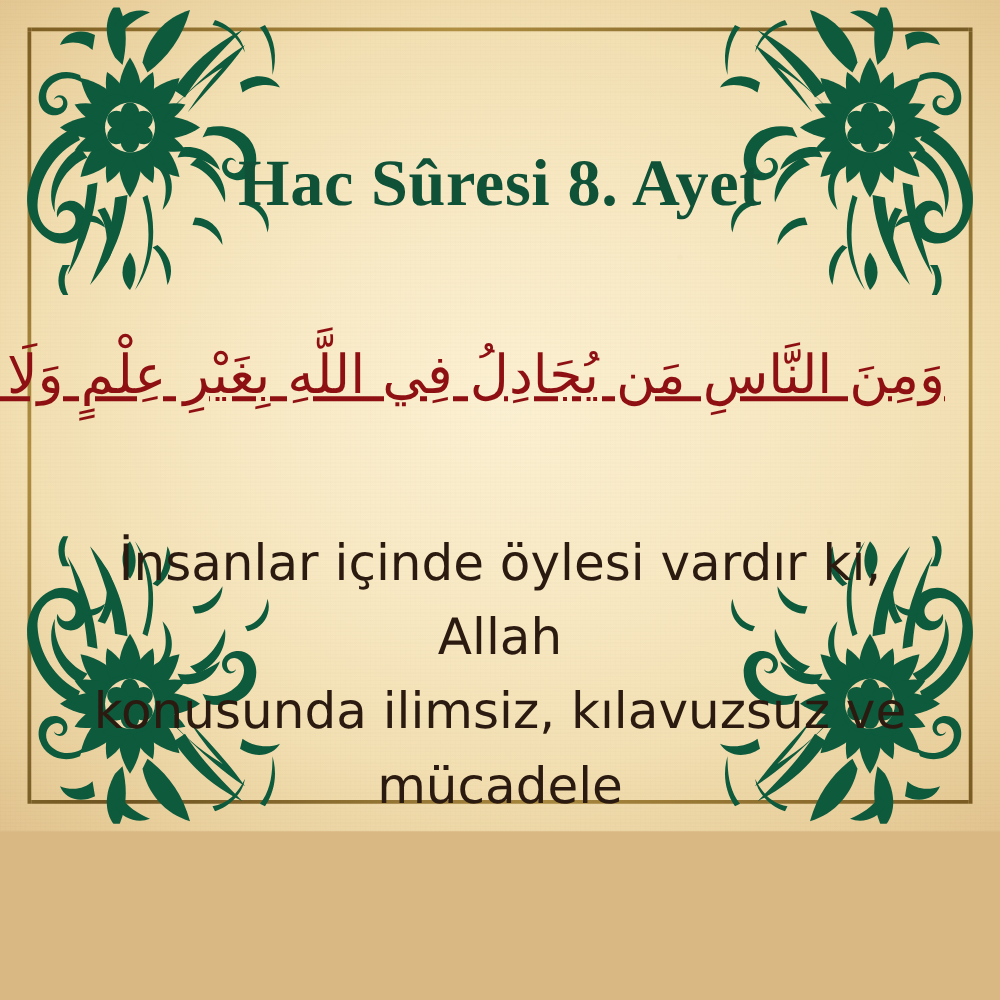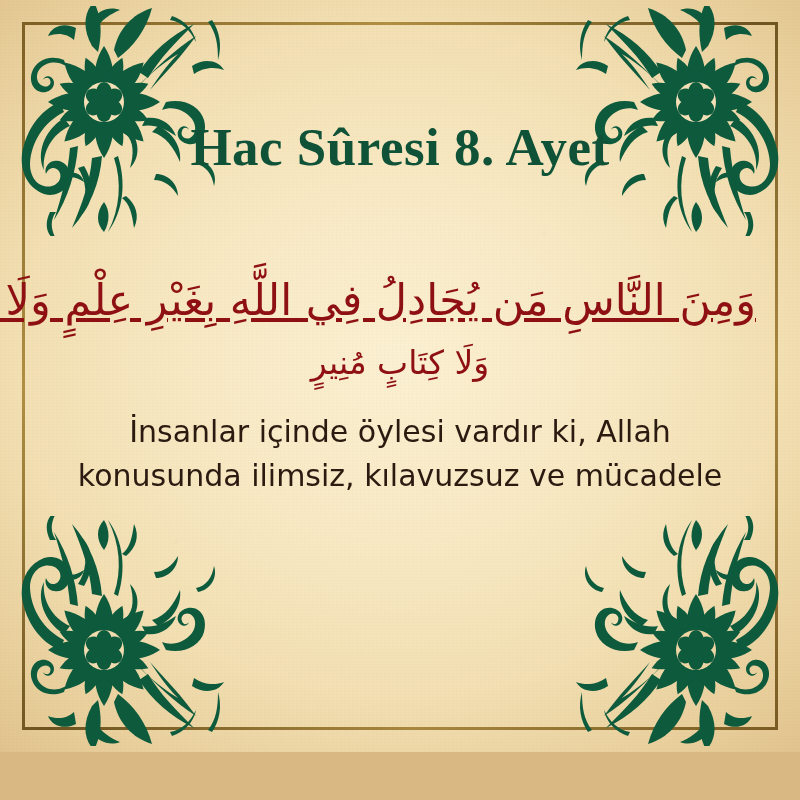--- a/index.html
+++ b/index.html
@@ -10,21 +10,21 @@
     overflow: hidden;
   }
   body {
     font-family: "Liberation Sans", sans-serif;
     background: #d9b884;
   }
 
   #card {
     position: relative;
     width: 800px;
-    height: 752px;
+    height: 665px;
     box-sizing: border-box;
     background:
       radial-gradient(ellipse 92% 86% at 50% 48%,
         #fbf0d2 0%,
         #f8e9c4 28%,
         #f2dfb2 52%,
         #e7cd99 72%,
         #dcbb88 88%,
         #d5b280 100%);
     overflow: hidden;
@@ -103,27 +103,27 @@
     font-size: 35px;
     line-height: 1.62;
     font-weight: 500;
   }
   #arabic .aline { display: block; white-space: nowrap; }
   #arabic .aline.l1 { font-size: 43px; text-decoration: underline; }
   #arabic .aline.l2 { font-size: 33px; }
 
   #translation {
     position: absolute;
-    top: 410px;
+    top: 422px;
     left: 48px;
     right: 48px;
     text-align: center;
     color: #2b1a10;
     font-family: "DejaVu Sans", "Liberation Sans", sans-serif;
-    font-size: 30px;
+    font-size: 40px;
     line-height: 1.48;
     font-weight: 400;
   }
   #translation .tline { display: block; }
 </style>
 </head>
 <body>
 
 <div id="card">
 
@@ -421,21 +421,20 @@
       </g>
     </svg>
   </div>
 
   <div id="content">
 
     <h1 id="title">Hac Sûresi 8. Ayet</h1>
 
     <div id="arabic">
       <span class="aline l1">وَمِنَ النَّاسِ مَن يُجَادِلُ فِي اللَّهِ بِغَيْرِ عِلْمٍ وَلَا هُدًى</span>
-      <span class="aline l2">وَلَا كِتَابٍ مُنِيرٍ</span>
     </div>
 
     <div id="translation">
       <span class="tline">İnsanlar içinde öylesi vardır ki, Allah</span>
       <span class="tline">konusunda ilimsiz, kılavuzsuz ve mücadele</span>
     </div>
 
   </div>
 </div>
 

